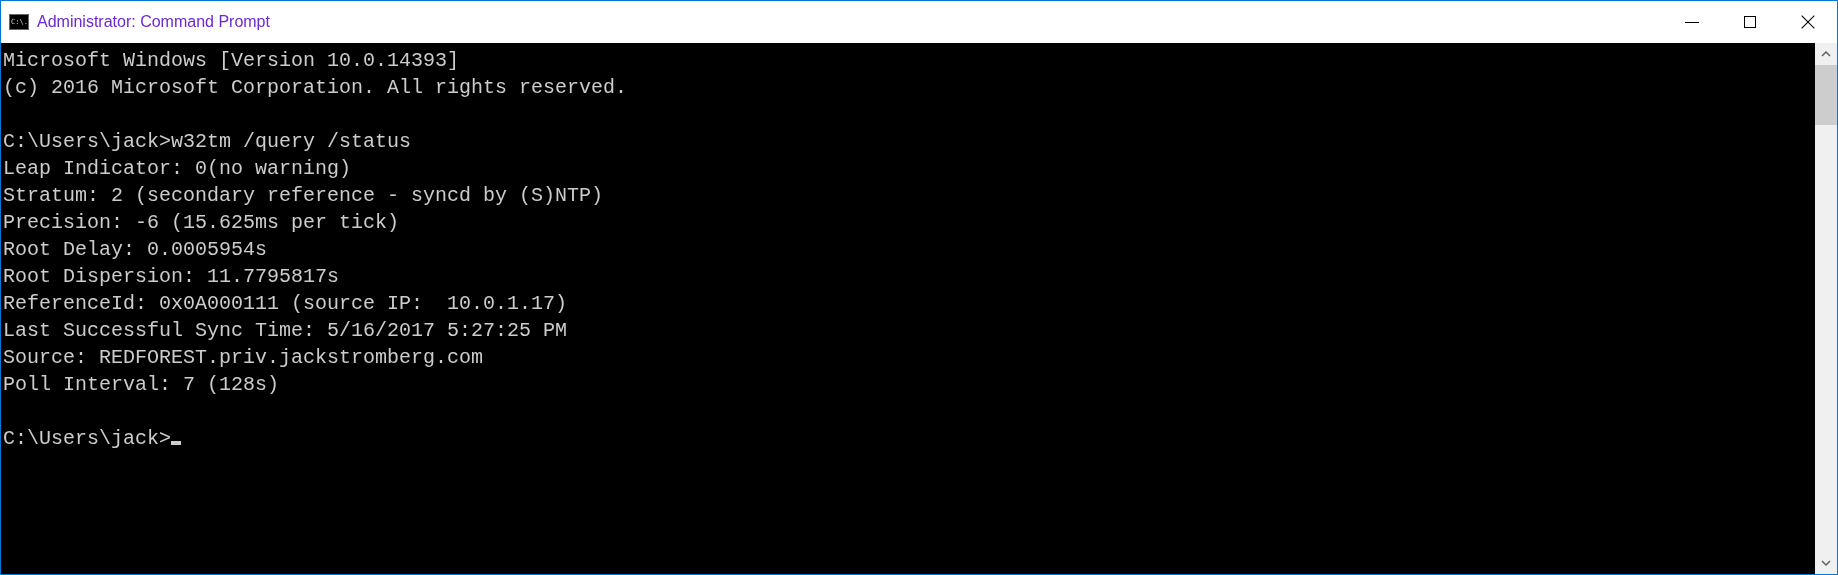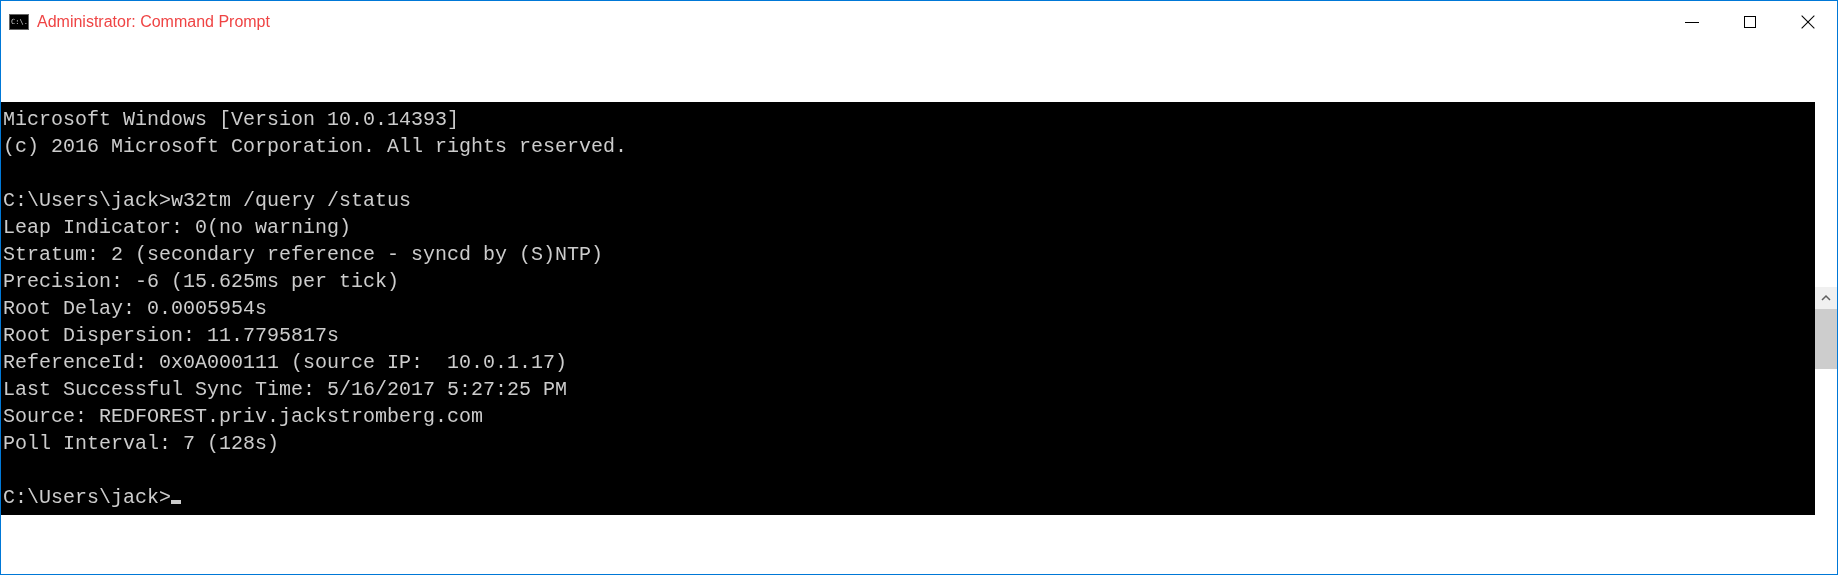--- a/index.html
+++ b/index.html
@@ -39,21 +39,21 @@
     }
     .titlebar-icon::before {
       content: "C:\\.";
       color: #ccc;
       font-size: 7px;
       font-family: monospace;
       line-height: 1;
     }
     .titlebar-text {
       font-size: 16px;
-      color: #ef4444;
+      color: #6d28d9;
       font-weight: 400;
     }
     .titlebar-controls {
       position: absolute;
       right: 0;
       top: 0;
       height: 100%;
       display: flex;
     }
     .titlebar-btn {
@@ -77,21 +77,20 @@
       width: 18px; height: 1px;
       background: #000;
       top: 50%; left: 50%;
     }
     .close-x::before { transform: translate(-50%,-50%) rotate(45deg); }
     .close-x::after  { transform: translate(-50%,-50%) rotate(-45deg); }
     .client {
       flex: 1;
       display: flex;
       overflow: hidden;
-      align-items: center;
     }
     .terminal {
       flex: 1;
       background: #000;
       color: #ccc;
       font-family: Consolas, "Courier New", monospace;
       font-size: 20px;
       line-height: 27px;
       padding: 4px 2px;
       white-space: pre;

